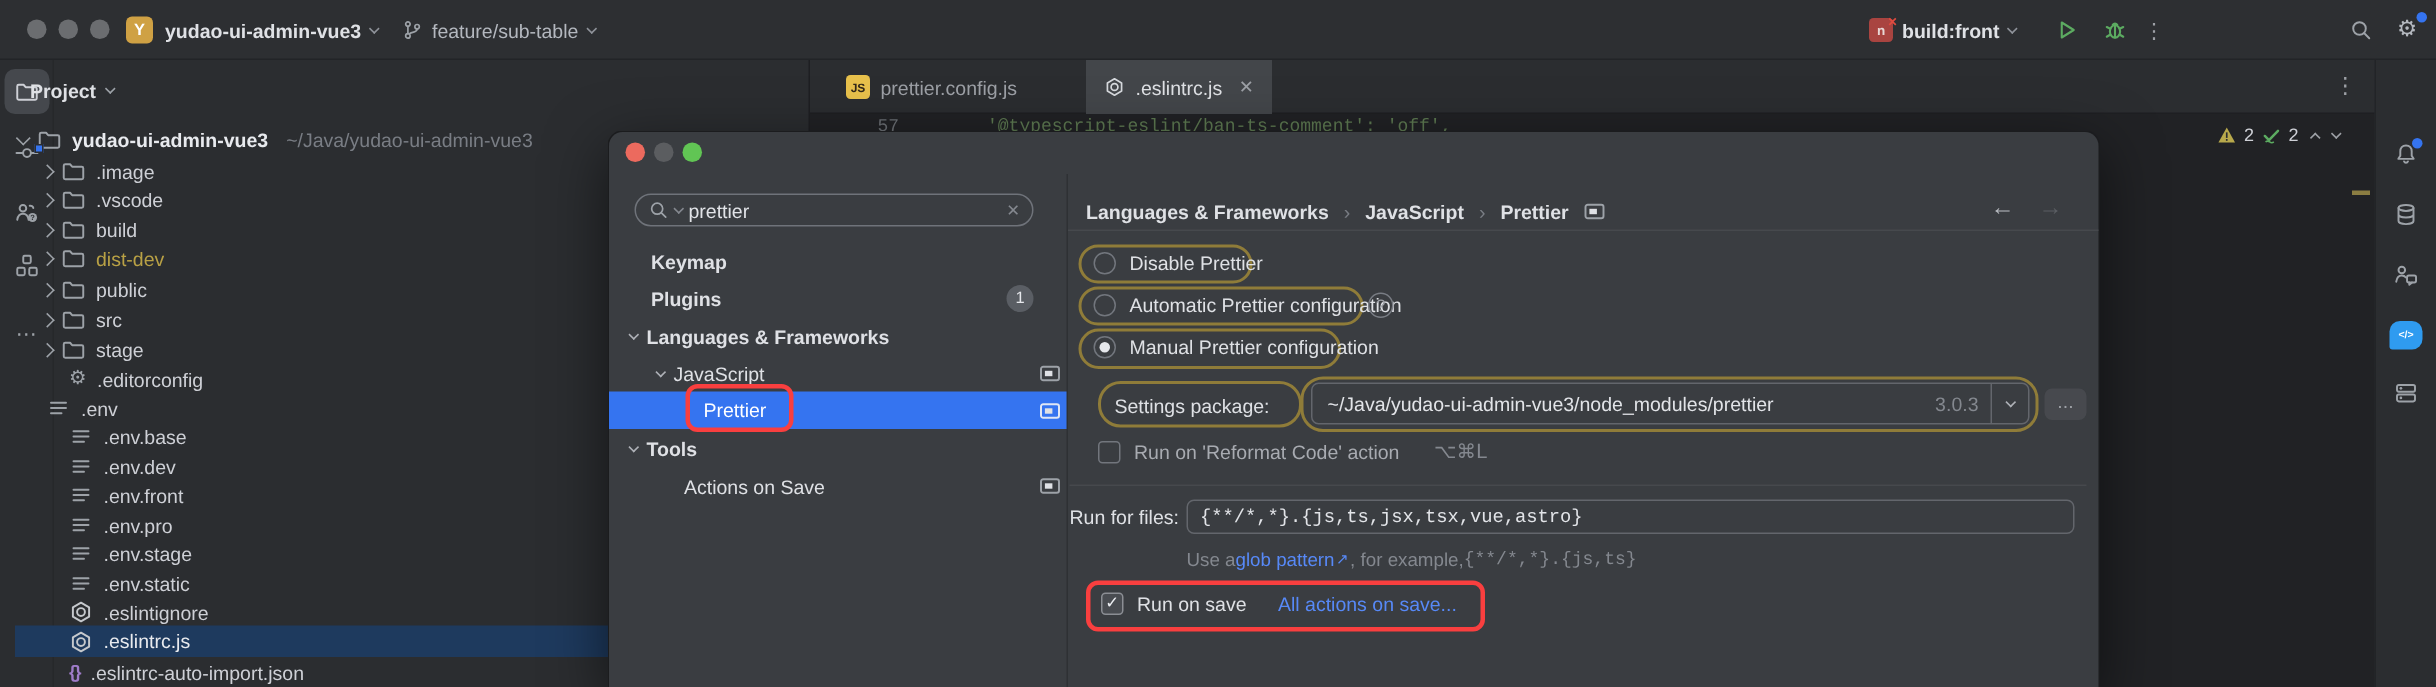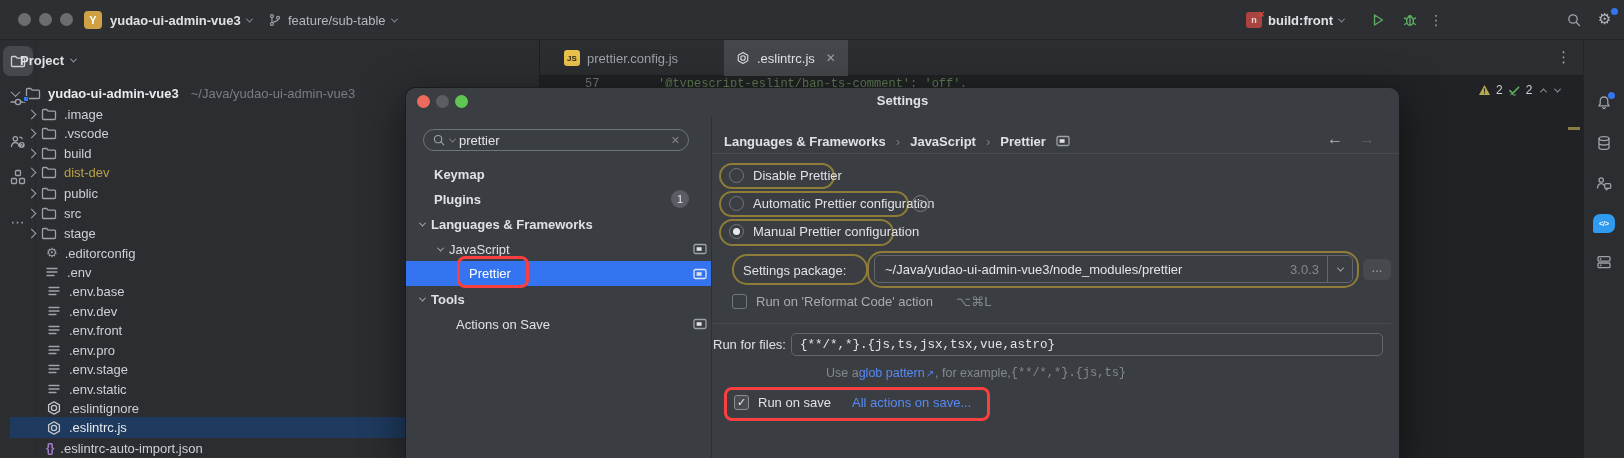--- a/index.html
+++ b/index.html
@@ -111,21 +111,21 @@
   .cb.checked { background:#494c51; border-color:#8b8e94; color:#edeff3; font-size:11px;
                 text-align:center; line-height:13px; }
   .cb.checked::after { content:"✓"; }
   .field { position:absolute; border:1px solid #63666c; border-radius:5px; background:#3a3d41;
            display:flex; align-items:center; font-size:13px; color:#e2e4e8; }
   .combo-ver { color:#84888f; margin-left:auto; padding-right:8px; }
   .combo-chev { width:25px; align-self:stretch; border-left:1px solid #63666c; display:flex;
                 align-items:center; justify-content:center; color:#aeb1b7; }
   .browse { position:absolute; width:28px; height:21px; background:#47494e; border-radius:5px;
             color:#9da0a6; text-align:center; line-height:17px; font-size:13px; }
-  .hint { position:absolute; font-size:12.5px; color:#84888f; display:flex; align-items:center; gap:0;margin-left:35px; }
+  .hint { position:absolute; font-size:12.5px; color:#84888f; display:flex; align-items:center; gap:0; }
   .link { color:#5789f7; }
   .mono { font-family:"Liberation Mono", monospace; font-size:12px; }
   .shortcut { color:#84888f; font-family:"DejaVu Sans", sans-serif; }
   .dimlabel { color:#a8abb1; }
 </style>
 </head>
 <body>
 
 <svg width="0" height="0" style="position:absolute">
   <defs>
@@ -361,21 +361,21 @@
     <svg class="ic16 stroke">
       <use href="#i-folder"></use>
     </svg>
     <span class="plbl">stage</span>
   </div>
 
 <div class="abs prow" style="top:243px;padding-left:46px">
     <span class="gear-glyph">⚙</span>
     <span class="plbl">.editorconfig</span>
   </div>
-<div class="abs prow" style="top:262px;padding-left:44px">
+<div class="abs prow" style="top:262px;padding-left:31px">
     <svg class="ic16 stroke">
       <use href="#i-env"></use>
     </svg>
     <span class="plbl">.env</span>
   </div>
 <div class="abs prow" style="top:281px;padding-left:46px">
     <svg class="ic16 stroke">
       <use href="#i-env"></use>
     </svg>
     <span class="plbl">.env.base</span>
@@ -457,21 +457,20 @@
   <span>2</span>
   <span class="cv up sm insp-cv"></span>
   <span class="cv down sm insp-cv"></span>
 </div>
 <div class="abs stripe-mark"></div>
 
 <div class="abs dialog">
   <span class="tl" style="left:11px;background:#ec6a5e"></span>
   <span class="tl" style="left:30px;background:#5b5d60"></span>
   <span class="tl" style="left:49px;background:#61c554"></span>
-  <div class="dlg-title">Settings</div>
   <div class="vdiv"></div>
 
   <div class="searchbox">
     <svg class="ic14 stroke">
         <use href="#i-search"></use>
       </svg>
     <span class="cv down sm" style="color:#84888f"></span>
     <span>prettier</span>
     <span class="x">✕</span>
   </div>

